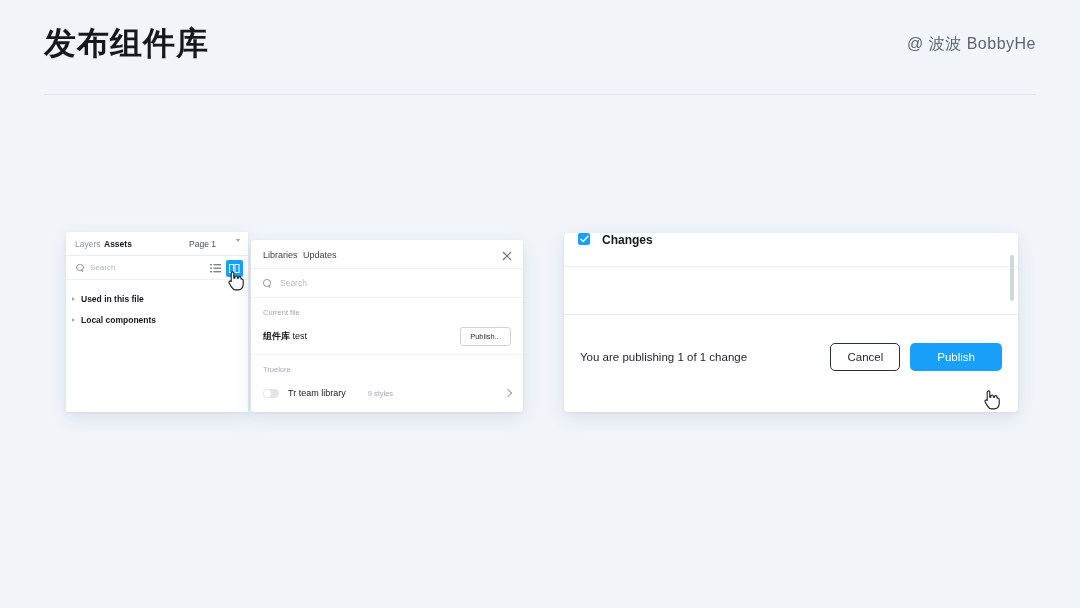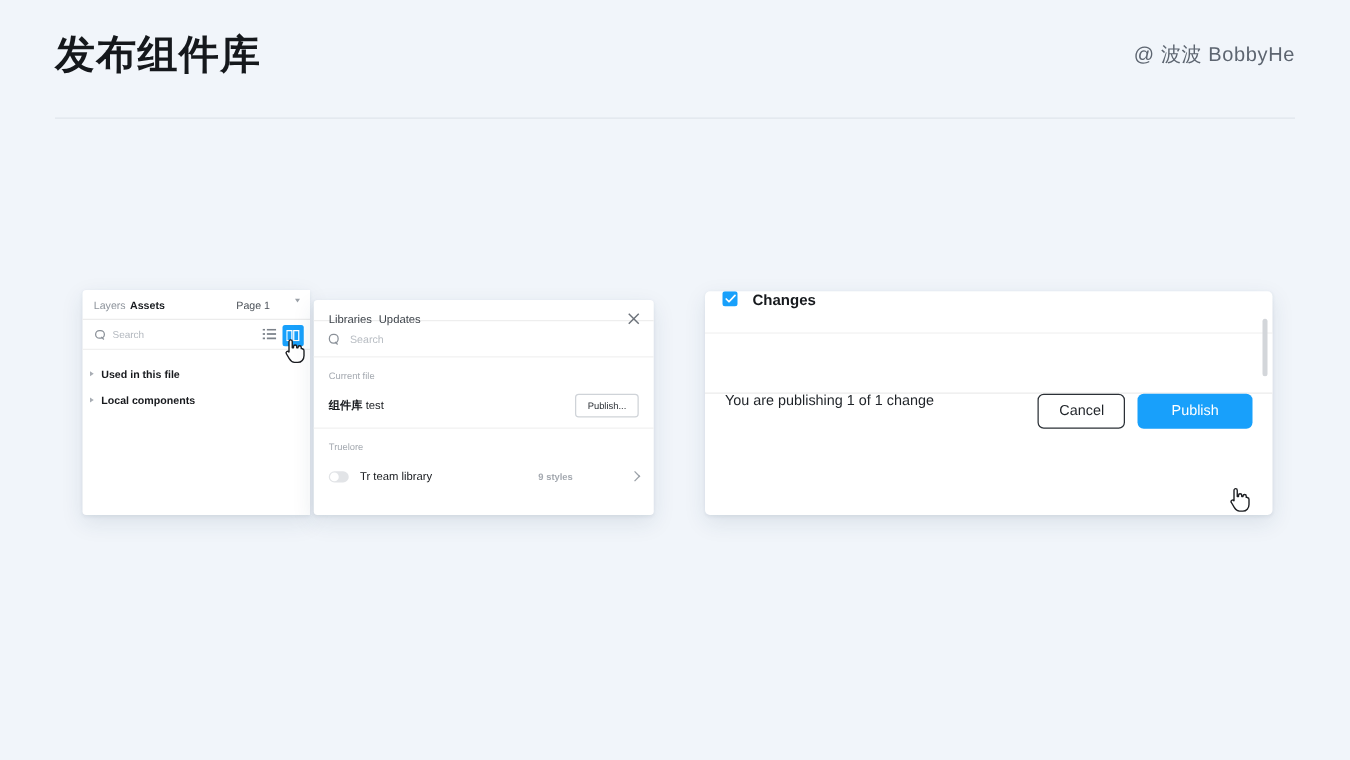--- a/index.html
+++ b/index.html
@@ -93,21 +93,21 @@
     width: 0; height: 0; border-top: 2.5px solid transparent;
     border-bottom: 2.5px solid transparent; border-left: 3.5px solid #a8adb4;
     margin-right: 6px; flex: none;
   }
 
   
   #libraries-panel {
     left: 251px; top: 240px; width: 272px; height: 172px; border-radius: 3px;
   }
   .lib-tabs {
-    position: relative; height: 17px; border-bottom: 1px solid #eeeeee; padding: 0 12px;
+    position: relative; height: 29px; border-bottom: 1px solid #eeeeee; padding: 0 12px;
   }
   .lib-tabs .tab {
     position: absolute; top: 10px; font-size: 9px; color: #3d434a;
   }
   .tab-libraries { left: 12px; }
   .tab-updates { left: 52px; }
   .close-x {
     position: absolute; right: 10px; top: 8px; width: 12px; height: 12px;
     cursor: pointer;
   }
@@ -133,21 +133,21 @@
   }
   .toggle {
     width: 16px; height: 9px; border-radius: 5px; background: #e2e4e7;
     position: relative; flex: none; margin-right: 9px; cursor: pointer;
   }
   .toggle::after {
     content: ""; position: absolute; left: 1px; top: 1px; width: 7px; height: 7px;
     border-radius: 50%; background: #ffffff;
   }
   .lib-team-name { font-size: 9px; color: #16191d; }
-  .lib-styles { font-size: 7.5px; color: #a4a9b0; margin-left: 85px; font-weight: bold; }
+  .lib-styles { font-size: 7.5px; color: #a4a9b0; margin-left: 22px; }
   .chev-right {
     margin-left: auto; width: 6px; height: 6px;
     border-top: 1px solid #9aa0a7; border-right: 1px solid #9aa0a7;
     transform: rotate(45deg);
   }
 
   
   #publish-panel {
     left: 564px; top: 233px; width: 454px; height: 179px; border-radius: 4px;
     overflow: hidden;
@@ -169,21 +169,21 @@
   .change-thumb {
     width: 20px; height: 6px; border-radius: 1px; background: #2c6fe0;
     margin-left: 12px; flex: none;
     font-size: 3px; color: rgba(255,255,255,.75); text-align: center; line-height: 6px;
     overflow: hidden;
   }
   .change-name { font-size: 11px; color: #16191d; margin-left: 14px; }
   .change-status { font-size: 11px; color: #16191d; margin-left: auto; margin-right: 23px; }
   .changes-body-spacer { height: 47px; background: #ffffff; }
   .dialog-footer {
-    border-top: 1px solid #ececec; height: 84px; display: flex; align-items: flex-start;
+    border-top: 1px solid #ececec; height: 84px; display: flex; align-items: center;
     padding: 0 16px 0 16px;
   }
   .footer-text { font-size: 11.5px; color: #1f2328; }
   .btn {
     font-size: 11.5px; border-radius: 5px; cursor: pointer;
     font-family: "Liberation Sans", sans-serif;
   }
   .btn-cancel {
     margin-left: auto; background: #ffffff; color: #1f2328;
     border: 1px solid #2b3036; padding: 7px 16px;

